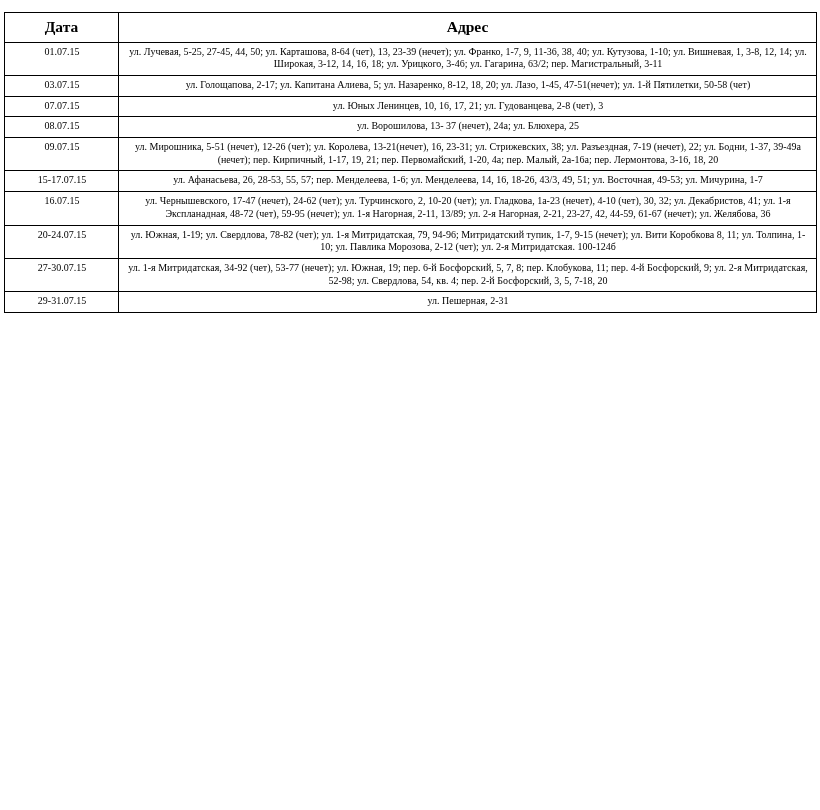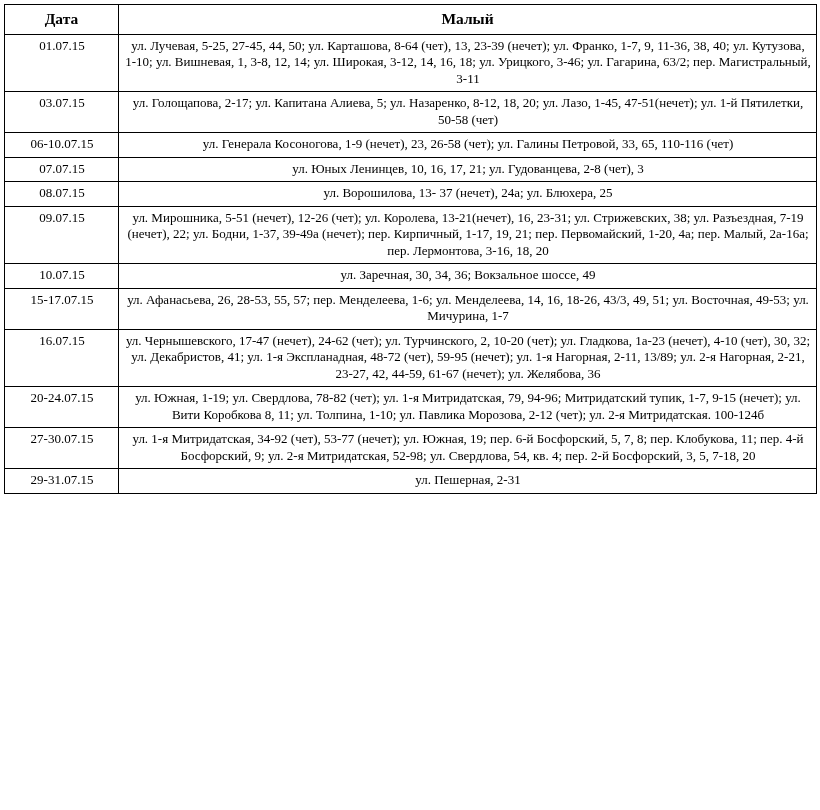--- a/index.html
+++ b/index.html
@@ -12,32 +12,33 @@
     height: 810px;
     font-family: "Liberation Serif", serif;
     color: #000000;
     overflow: hidden;
   }
   .doc {
     width: 820px;
     height: 626px;
     box-sizing: border-box;
     padding: 4px 4px 0 4px;
+    margin-top: 8px;
   }
   table.schedule {
     border-collapse: collapse;
     width: 812px;
     table-layout: fixed;
   }
   table.schedule th,
   table.schedule td {
     border: 1px solid #000000;
     vertical-align: top;
     padding: 3px 5px 4px 6px;
-    font-size: 13px;
+    font-size: 10px;
     line-height: 1.27;
   }
   table.schedule th {
     text-align: center;
     font-weight: bold;
     font-size: 15.5px;
     padding: 4px 4px 5px 4px;
     vertical-align: middle;
   }
   col.c-date { width: 114px; }
@@ -61,51 +62,43 @@
 
 <div class="doc">
   <table class="schedule">
     <colgroup>
       <col class="c-date">
       <col class="c-addr">
     </colgroup>
     <thead>
       <tr>
         <th>Дата</th>
-        <th>Малый</th>
+        <th>Адрес</th>
       </tr>
     </thead>
     <tbody>
       <tr>
         <td class="date-cell">01.07.15</td>
         <td class="addr-cell">ул. Лучевая, 5-25, 27-45, 44, 50; ул. Карташова, 8-64 (чет), 13, 23-39 (нечет); ул. Франко, 1-7, 9, 11-36, 38, 40; ул. Кутузова, 1-10; ул. Вишневая, 1, 3-8, 12, 14; ул. Широкая, 3-12, 14, 16, 18; ул. Урицкого, 3-46; ул. Гагарина, 63/2; пер. Магистральный, 3-11</td>
       </tr>
       <tr>
         <td class="date-cell">03.07.15</td>
         <td class="addr-cell">ул. Голощапова, 2-17; ул. Капитана Алиева, 5; ул. Назаренко, 8-12, 18, 20; ул. Лазо, 1-45, 47-51(нечет); ул. 1-й Пятилетки, 50-58 (чет)</td>
       </tr>
       <tr>
-        <td class="date-cell">06-10.07.15</td>
-        <td class="addr-cell">ул. Генерала Косоногова, 1-9 (нечет), 23, 26-58 (чет); ул. Галины Петровой, 33, 65, 110-116 (чет)</td>
-      </tr>
-      <tr>
         <td class="date-cell">07.07.15</td>
         <td class="addr-cell">ул. Юных Ленинцев, 10, 16, 17, 21; ул. Гудованцева, 2-8 (чет), 3</td>
       </tr>
       <tr>
         <td class="date-cell">08.07.15</td>
         <td class="addr-cell">ул. Ворошилова, 13- 37 (нечет), 24а; ул. Блюхера, 25</td>
       </tr>
       <tr>
         <td class="date-cell">09.07.15</td>
         <td class="addr-cell">ул. Мирошника, 5-51 (нечет), 12-26 (чет); ул. Королева, 13-21(нечет), 16, 23-31; ул. Стрижевских, 38; ул. Разъездная, 7-19 (нечет), 22; ул. Бодни, 1-37, 39-49а (нечет); пер. Кирпичный, 1-17, 19, 21; пер. Первомайский, 1-20, 4а; пер. Малый, 2а-16а; пер. Лермонтова, 3-16, 18, 20</td>
-      </tr>
-      <tr>
-        <td class="date-cell">10.07.15</td>
-        <td class="addr-cell">ул. Заречная, 30, 34, 36; Вокзальное шоссе, 49</td>
       </tr>
       <tr>
         <td class="date-cell">15-17.07.15</td>
         <td class="addr-cell">ул. Афанасьева, 26, 28-53, 55, 57; пер. Менделеева, 1-6; ул. Менделеева, 14, 16, 18-26, 43/3, 49, 51; ул. Восточная, 49-53;  ул. Мичурина, 1-7</td>
       </tr>
       <tr>
         <td class="date-cell">16.07.15</td>
         <td class="addr-cell">ул. Чернышевского, 17-47 (нечет), 24-62 (чет); ул. Турчинского, 2, 10-20 (чет); ул. Гладкова, 1а-23 (нечет), 4-10 (чет), 30, 32; ул. Декабристов, 41; ул. 1-я Экспланадная, 48-72 (чет), 59-95 (нечет); ул. 1-я Нагорная, 2-11, 13/89; ул. 2-я Нагорная, 2-21, 23-27, 42, 44-59, 61-67 (нечет); ул. Желябова, 36</td>
       </tr>
       <tr>

